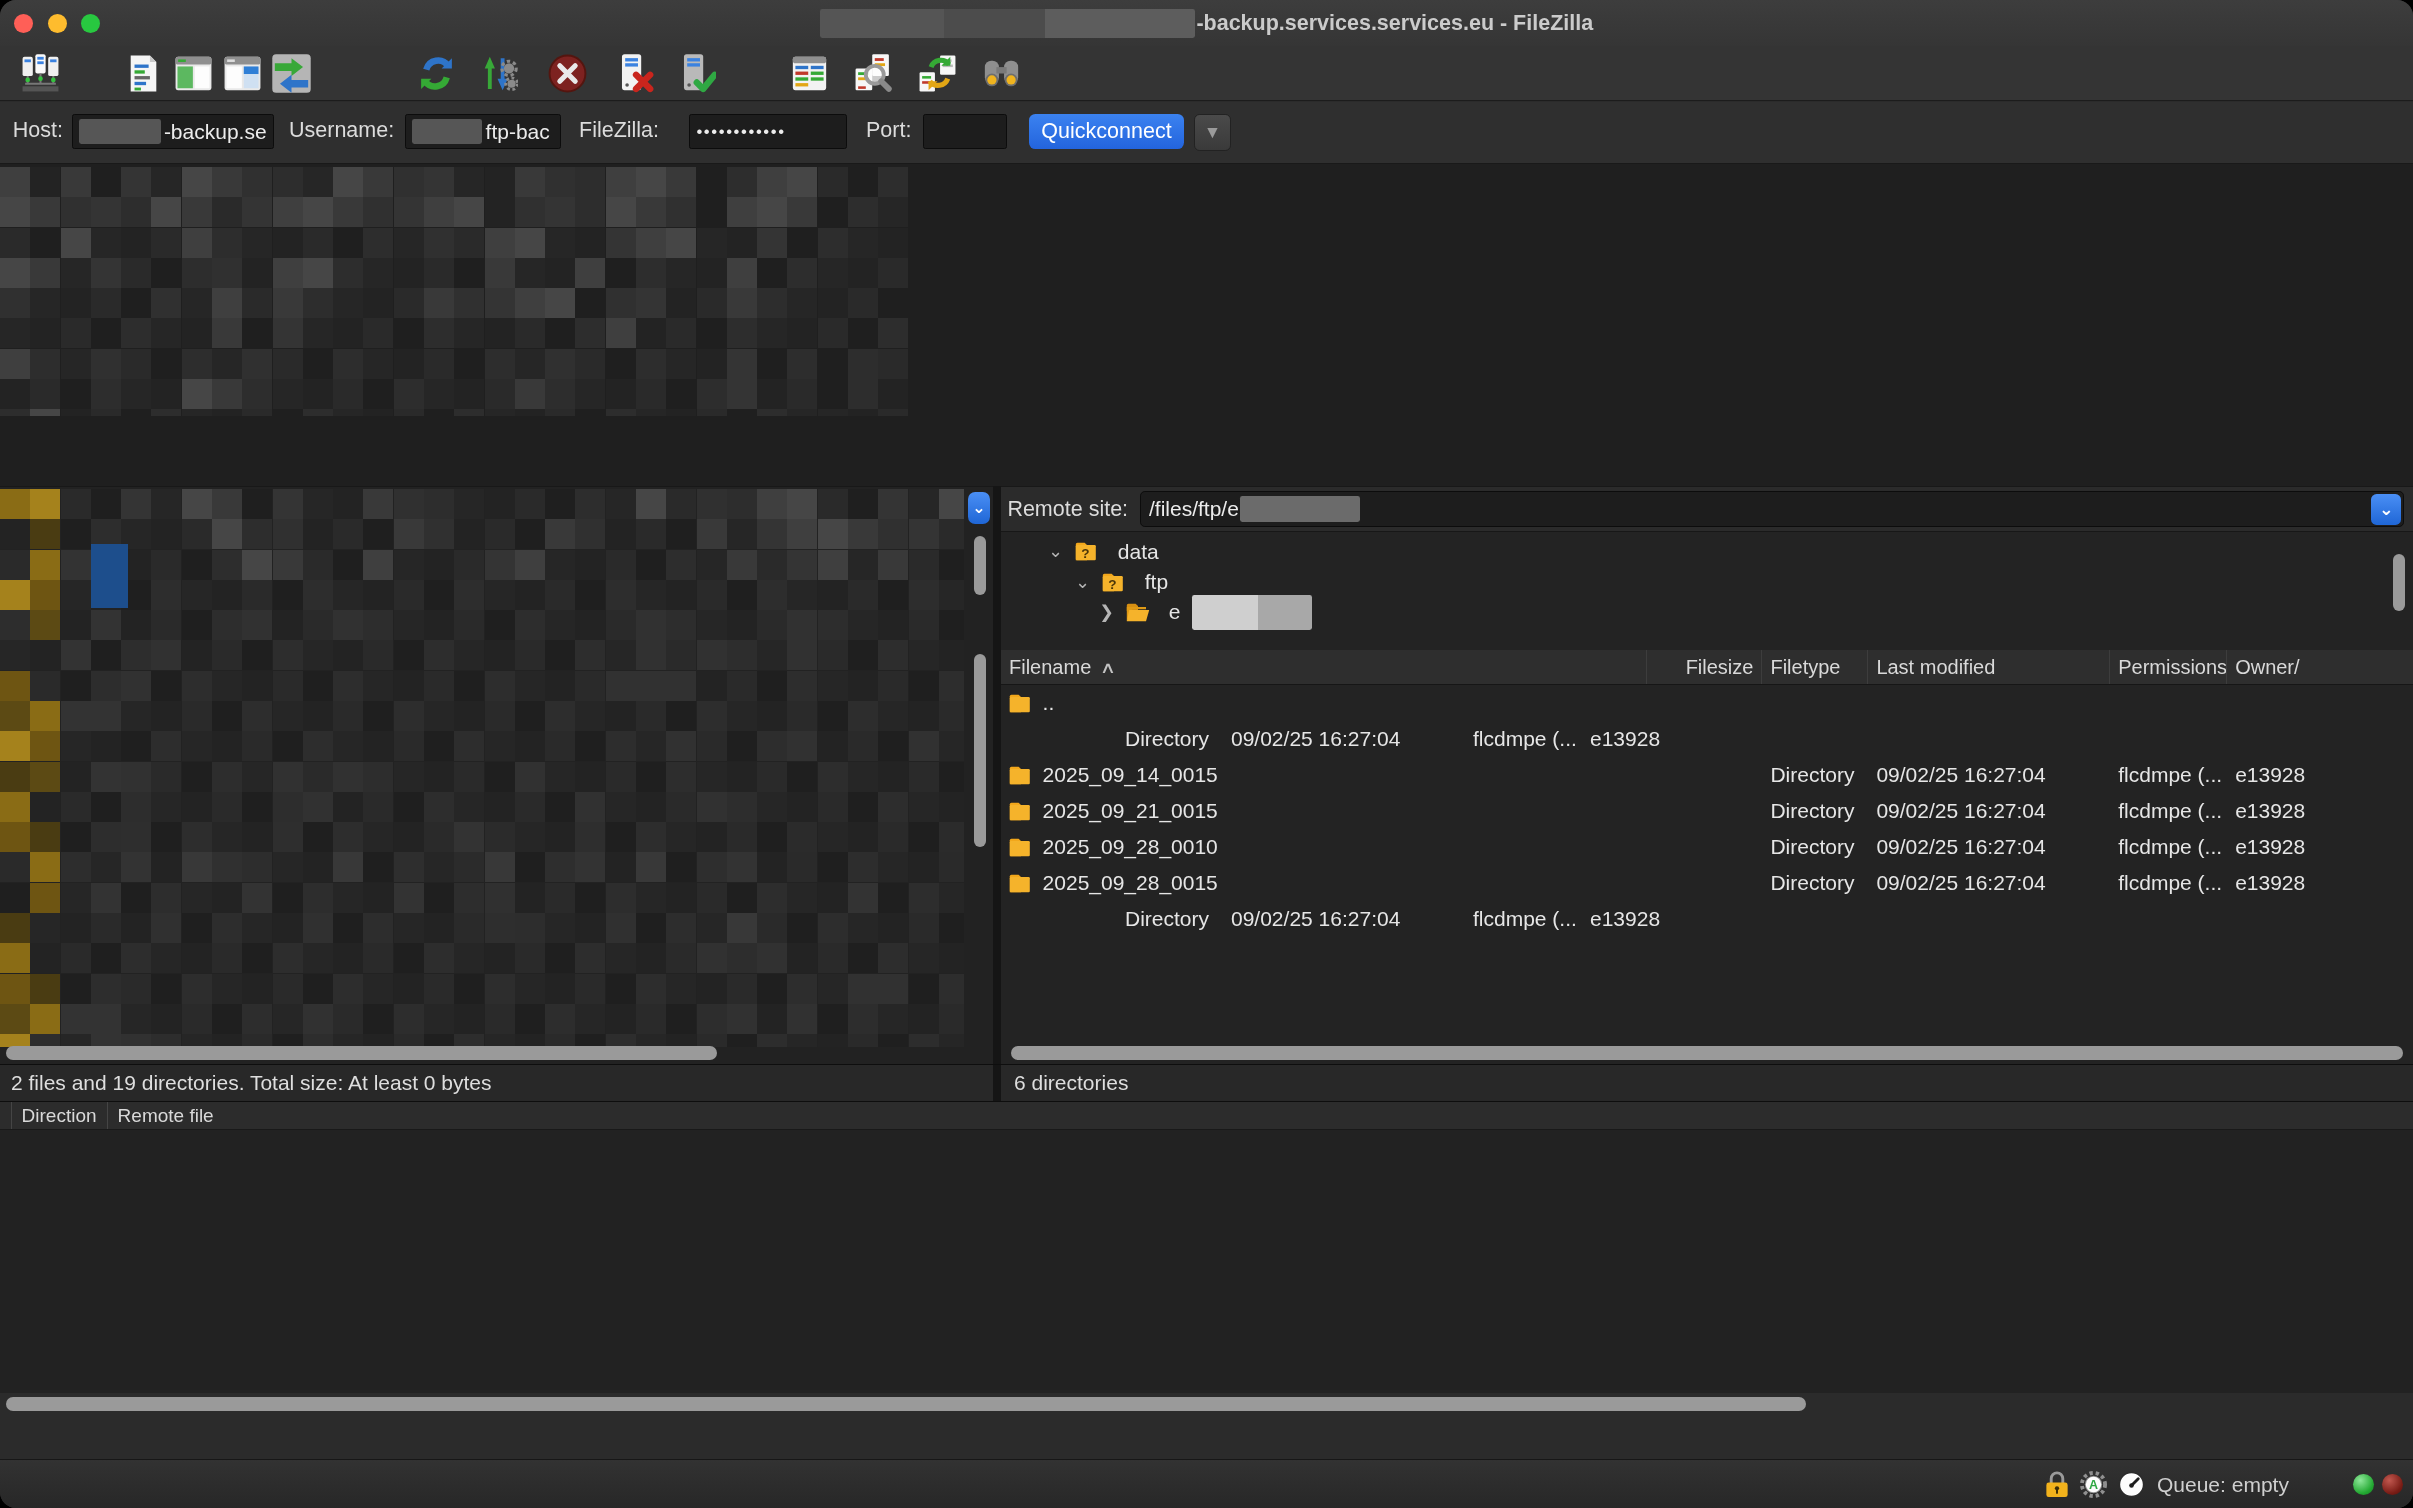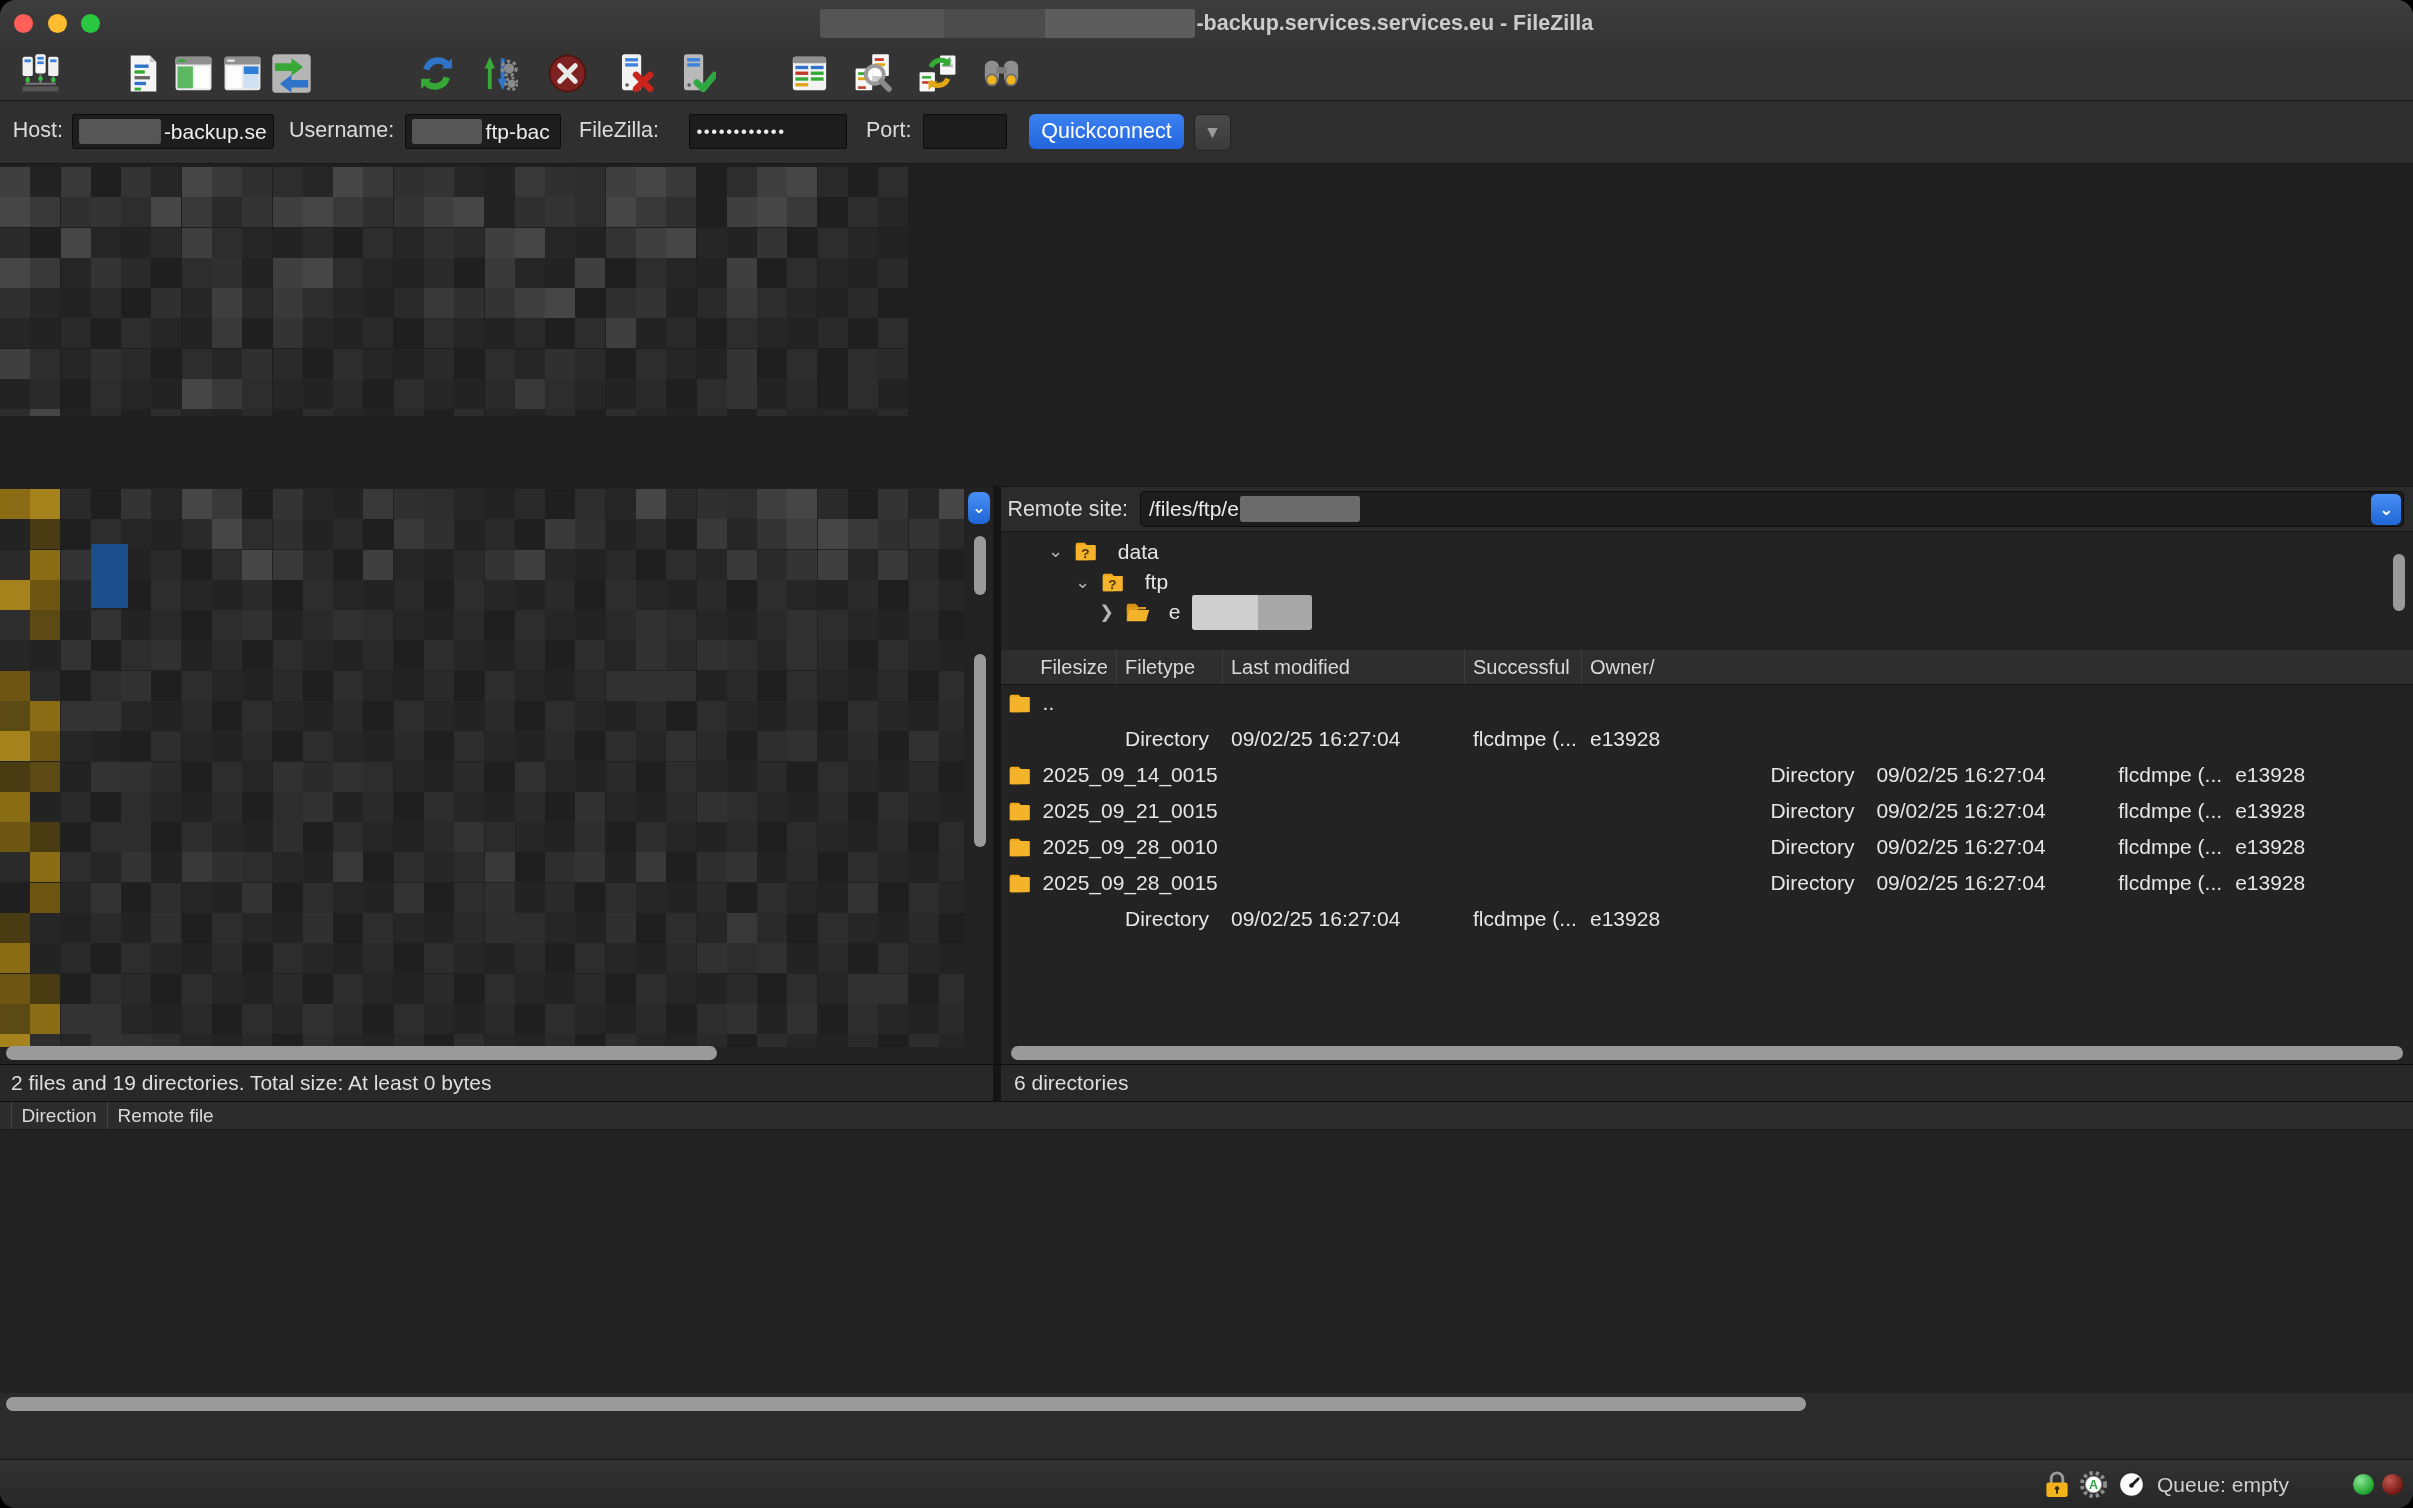--- a/index.html
+++ b/index.html
@@ -1213,24 +1213,28 @@
               <path d="M1 24V6h24v3H8z" fill="#e09a15"></path>
               <path d="M4 10h25l-4 14H1z" fill="#f5b32b"></path>
             </svg>
           <span>e</span>
             <span class="redact" style="width:120px;height:35px;background:linear-gradient(90deg,#cfcfcf 0 55%,#a8a8a8 0);margin-left:1.6px"></span>
         </div>
         <span class="tree-scroll"></span>
       </div>
 
       <div class="fheader">
+        <span class="hcell c-name">
+            <span>Filename</span>
+            <span class="sort-arrow">∧</span>
+          </span>
         <span class="hcell c-size">Filesize</span>
         <span class="hcell c-type">Filetype</span>
         <span class="hcell c-mod">Last modified</span>
-        <span class="hcell c-perm">Successful</span>
+        <span class="hcell c-perm">Permissions</span>
         <span class="hcell c-owner">Owner/</span>
       </div>
 
       <div class="frows">
   <div class="frow">
     <span class="cell c-name">
               <svg class="fold" viewBox="0 0 30 26">
                 <path d="M1 4a2 2 0 0 1 2-2h9l3 3h0v19H1z" fill="#f2a71b"></path>
                 <rect x="1" y="5" width="25" height="19" rx="1.5" fill="#f5b32b"></rect>
               </svg>

